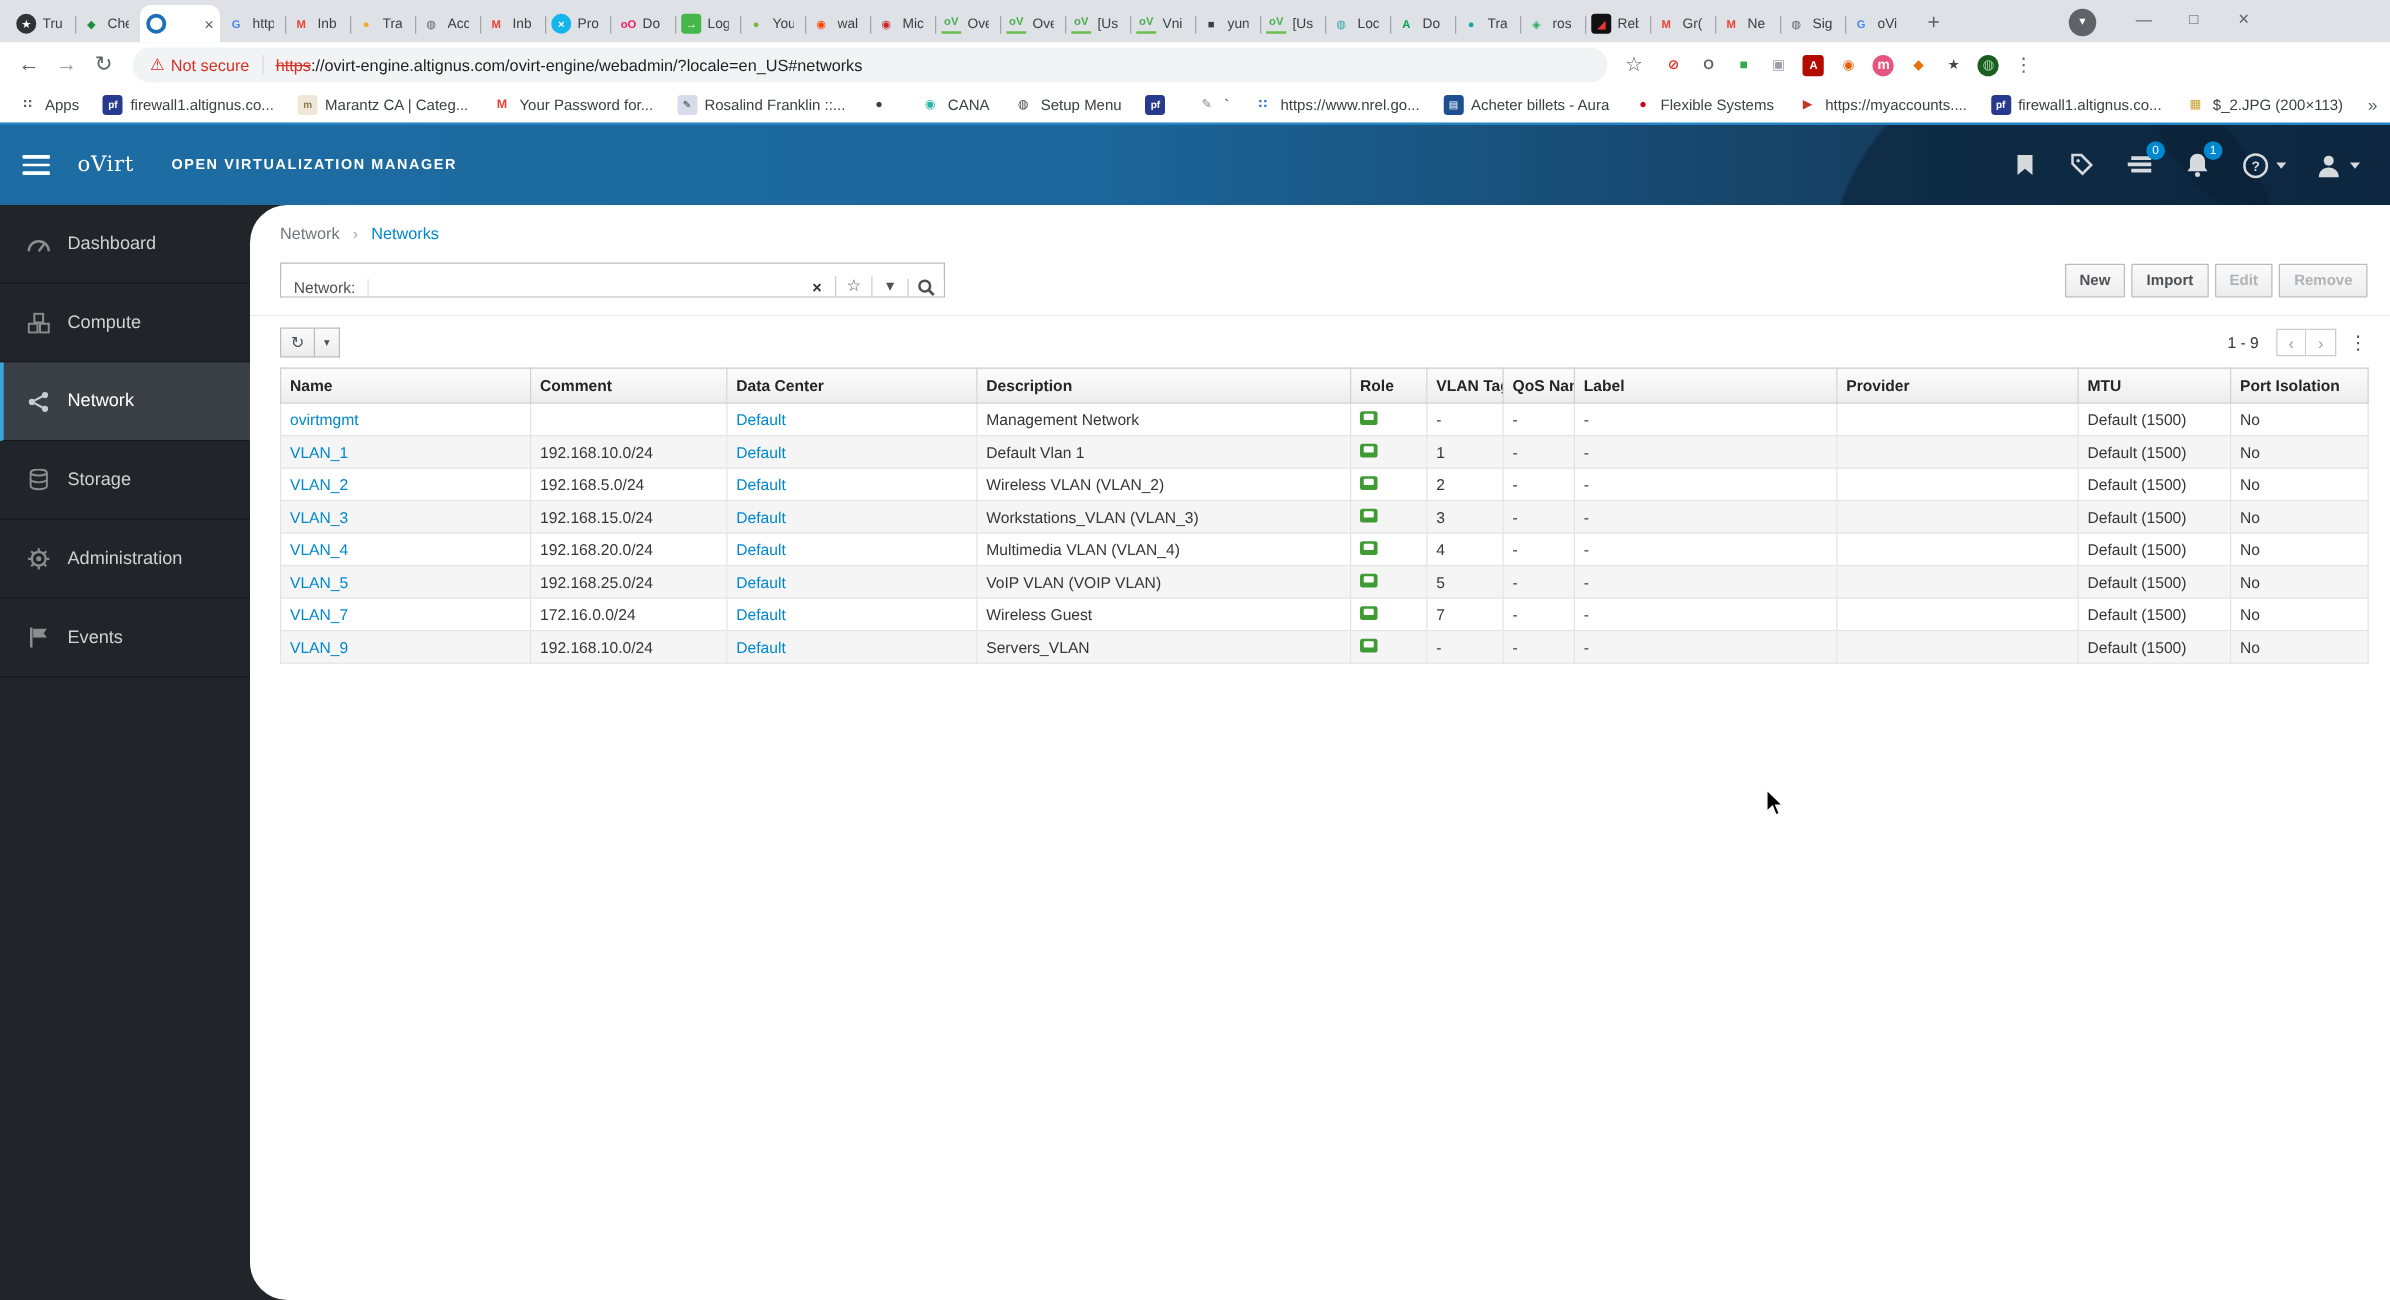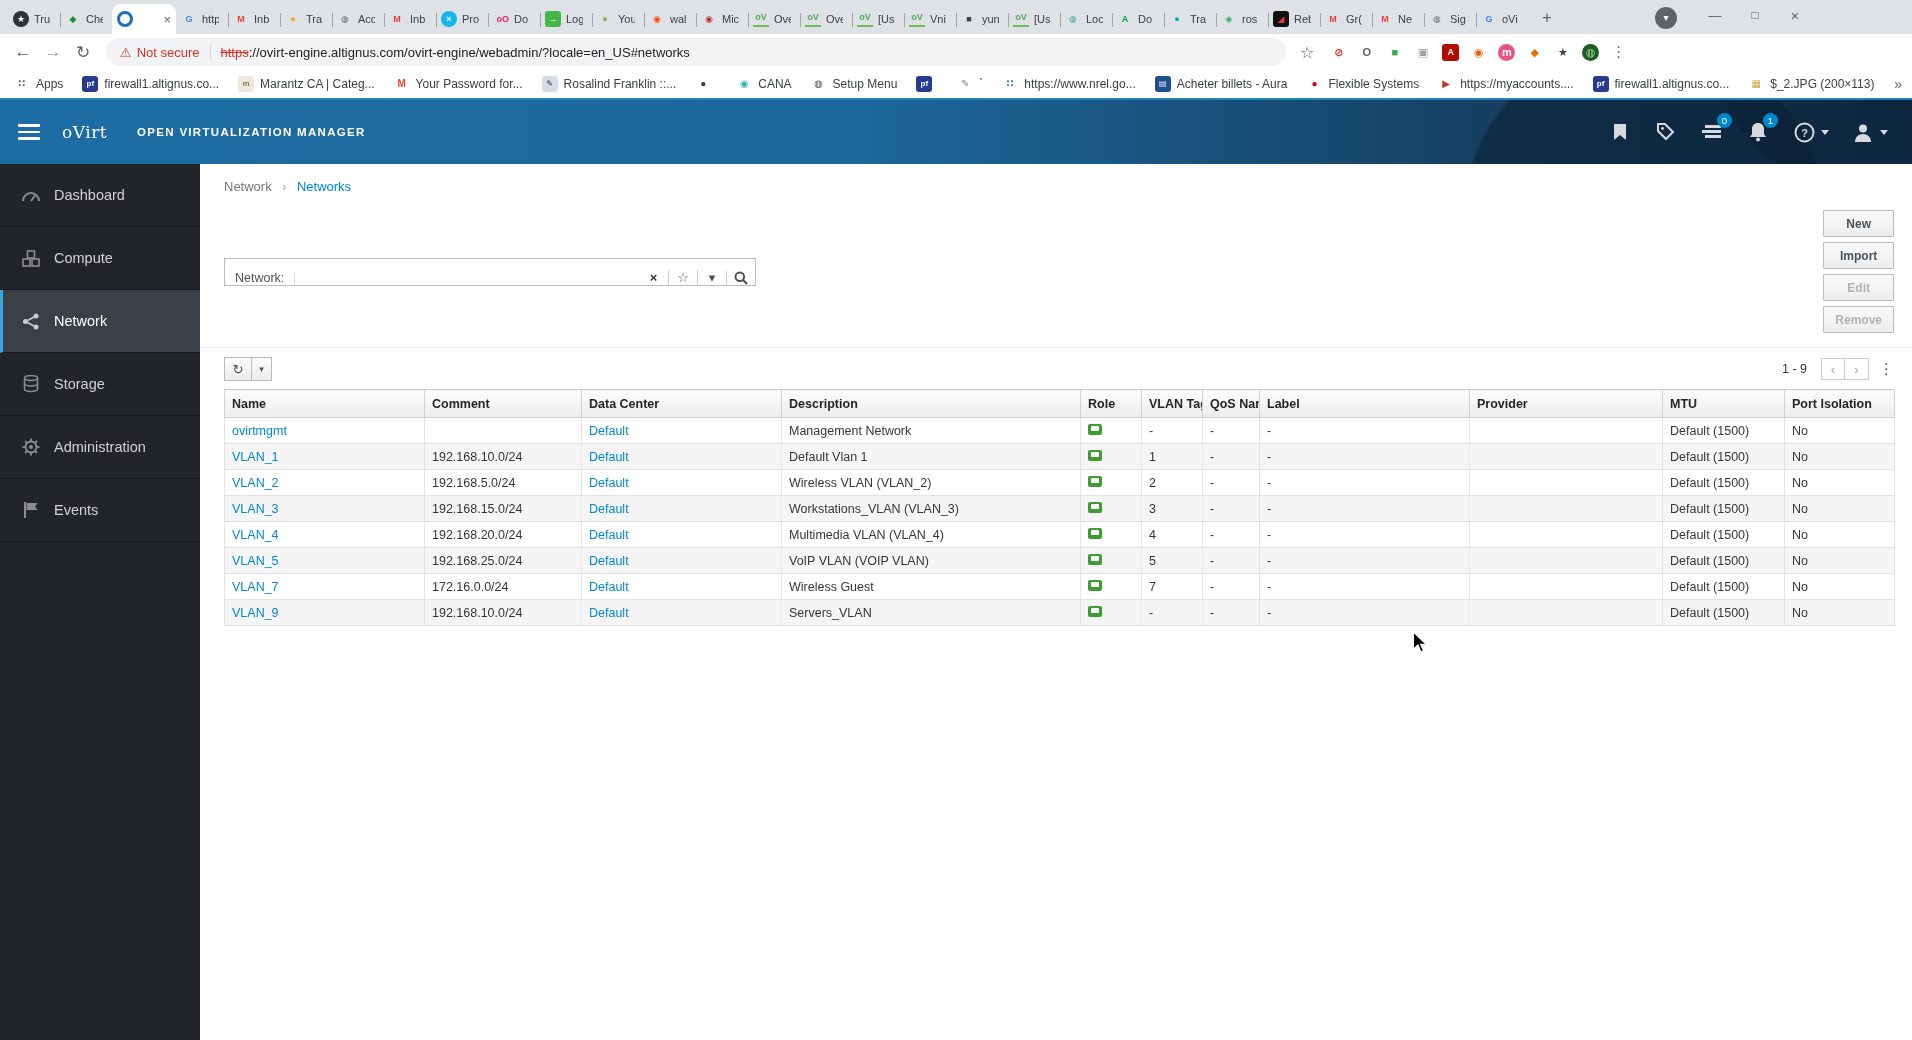--- a/index.html
+++ b/index.html
@@ -68,32 +68,32 @@
   .mh-group { display:flex; align-items:center; }
 
   
   .sidebar { position:absolute; top:164px; left:0; bottom:0; width:239px; background:#21252a; }
   .snav { display:flex; align-items:center; height:63px; padding-left:19px; border-bottom:1px solid #17191c; color:#d1d1d1; font-size:14.5px; position:relative; cursor:pointer; }
   .snav .sico { width:24px; display:flex; justify-content:center; margin-right:11px; flex:none; }
   .snav.active { background:#3b4046; border-left:3px solid #39a5dc; padding-left:16px; color:#fff; }
   .snav .chev { position:absolute; right:13px; color:#8b8d8f; font-size:17px; }
 
   
-  .content { position:absolute; left:200px; top:164px; right:0; bottom:0; background:#fff; }
+  .content { position:absolute; left:200px; top:164px; right:0; bottom:0; background:#fff;border-radius:30px; }
   .breadcrumb { padding:15px 0 0 24px; font-size:13px; color:#72767b; }
   .breadcrumb .sep { margin:0 7px; color:#9da1a5; font-size:12px; }
   .breadcrumb a { color:#0088ce; text-decoration:none; }
 
   .controlrow { display:flex; align-items:center; margin:16px 18px 0 24px; }
   .filtergroup { display:flex; align-items:flex-end; height:28px; border:1px solid #bbb; background:#fff; width:532px; }
   .fg-label { display:flex; align-items:center; padding:0 10px; color:#4d5258; font-size:12.5px; border-right:1px solid #ddd; background:#fff; }
   .fg-input { flex:1; border:none; outline:none; font-size:12.5px; padding:0 8px; }
   .fg-btn { width:29px; display:flex; align-items:center; justify-content:center; border-left:1px solid #ccc; color:#4d5258; font-size:13px; background:#fff; }
   .fg-btn.clear { border-left:none; color:#333; font-weight:bold; }
-  .actions { margin-left:auto; display:flex; gap:5px;flex-direction:column; }
+  .actions { margin-left:auto; display:flex; gap:5px; }
   .pfbtn { height:27px; padding:0 11px; font-size:12px; font-weight:bold; color:#4d5258; background:linear-gradient(#fafafa,#ededed); border:1px solid #bbb; border-radius:1px; cursor:pointer; font-family:inherit; }
   .pfbtn.disabled { color:#b0b3b6; }
   .ruledivider { border-bottom:1px solid #ececec; margin-top:14px; }
 
   .toolbar { display:flex; align-items:center; margin:9px 18px 0 24px; }
   .refreshgrp { display:flex; }
   .tbtn { height:24px; min-width:28px; border:1px solid #bbb; background:linear-gradient(#fafafa,#ededed); color:#4d5258; font-size:13px; display:flex; align-items:center; justify-content:center; }
   .tbtn.caret { min-width:20px; border-left:none; font-size:9px; }
   .pager { margin-left:auto; display:flex; align-items:center; }
   .pagecount { font-size:12.5px; color:#333; margin-right:14px; }

